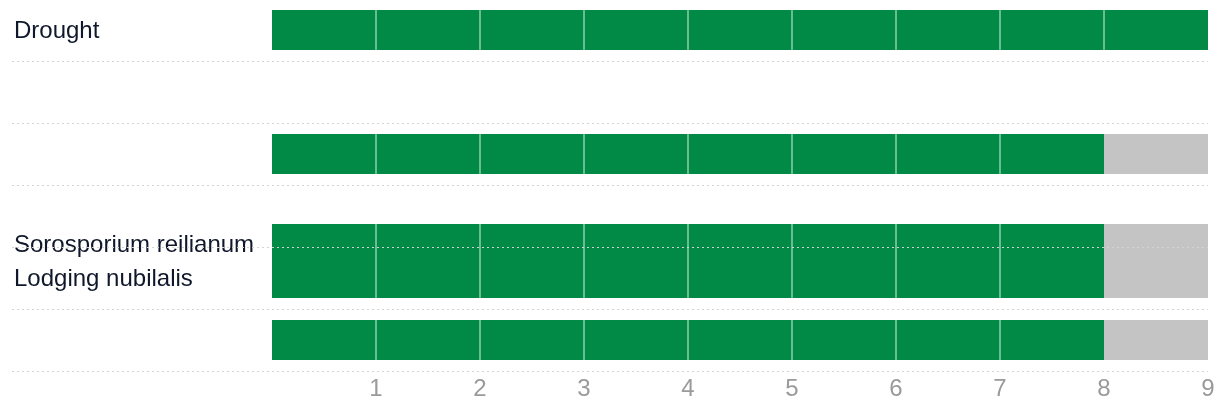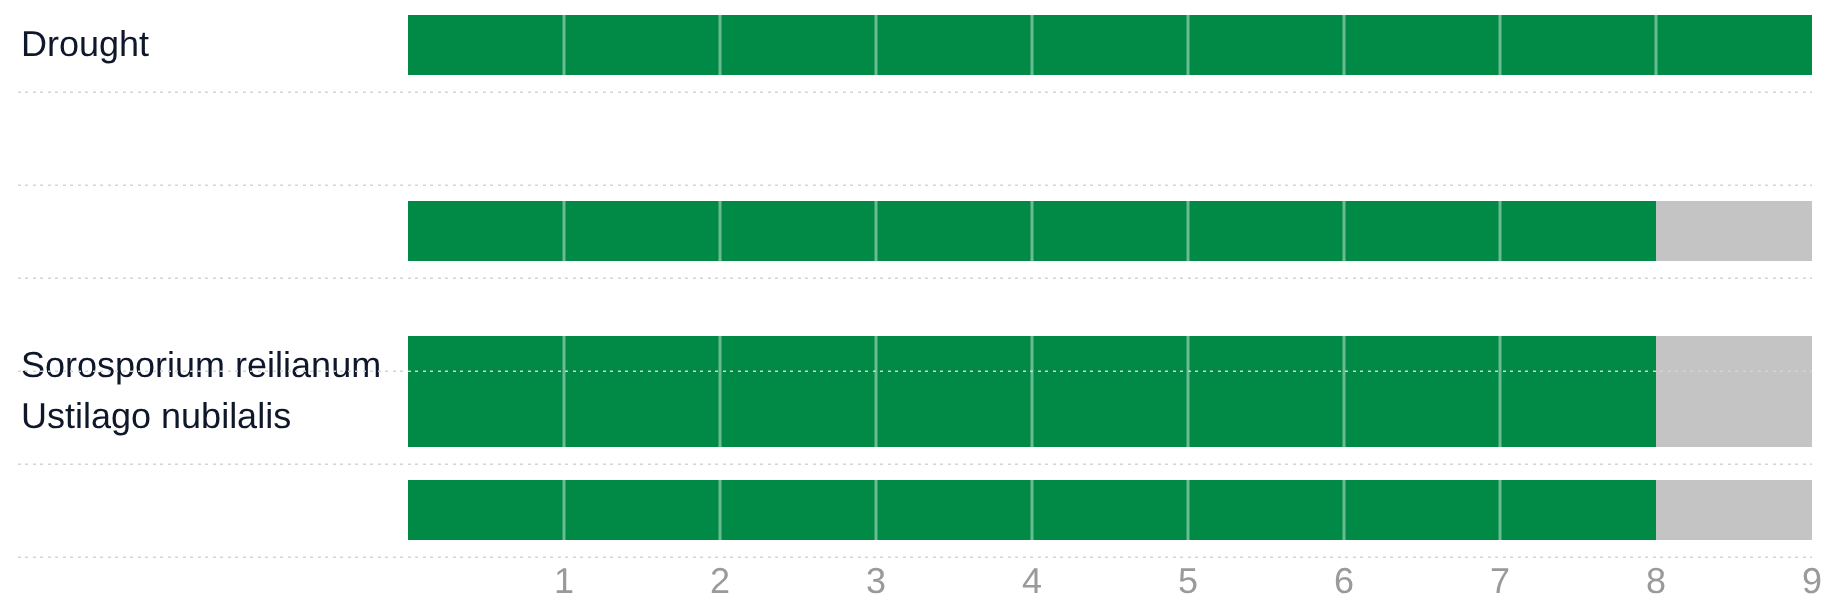--- a/index.html
+++ b/index.html
@@ -58,21 +58,21 @@
         <div class="sep" style="left: 207px;"></div>
         <div class="sep" style="left: 311px;"></div>
         <div class="sep" style="left: 415px;"></div>
         <div class="sep" style="left: 519px;"></div>
         <div class="sep" style="left: 623px;"></div>
         <div class="sep" style="left: 727px;"></div>
       </div>
     </div>
     <div class="divider" style="top: 247px; width: 1196px; background-image: repeating-linear-gradient(to right, rgb(212, 212, 212) 0px, rgb(212, 212, 212) 2px, rgba(0, 0, 0, 0) 2px, rgba(0, 0, 0, 0) 5px);"></div>
     <div class="row" style="top: 258px; height: 40px;">
-      <div class="cat-label" style="top: 8px;">Ustilago nubilalis</div>
+      <div class="cat-label" style="top: 8px;">Lodging nubilalis</div>
       <div class="track" style="left: 272px; width: 936px;">
         <div class="bar-filled" style="width: 832px; background: rgb(0, 138, 69);"></div>
         <div class="bar-rest" style="left: 832px; width: 104px; background: rgb(196, 196, 196);"></div>
         <div class="sep" style="left: 103px;"></div>
         <div class="sep" style="left: 207px;"></div>
         <div class="sep" style="left: 311px;"></div>
         <div class="sep" style="left: 415px;"></div>
         <div class="sep" style="left: 519px;"></div>
         <div class="sep" style="left: 623px;"></div>
         <div class="sep" style="left: 727px;"></div>

